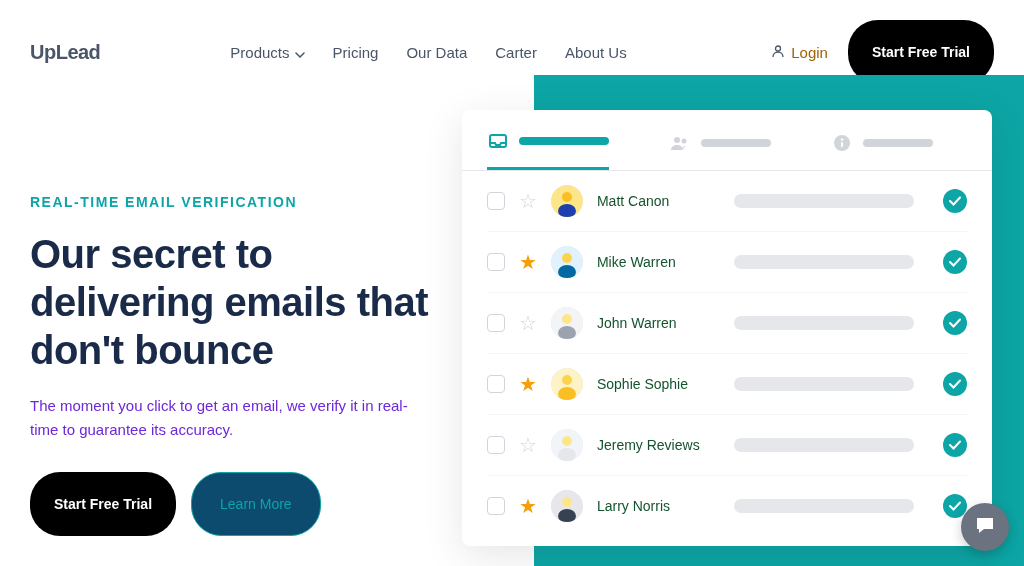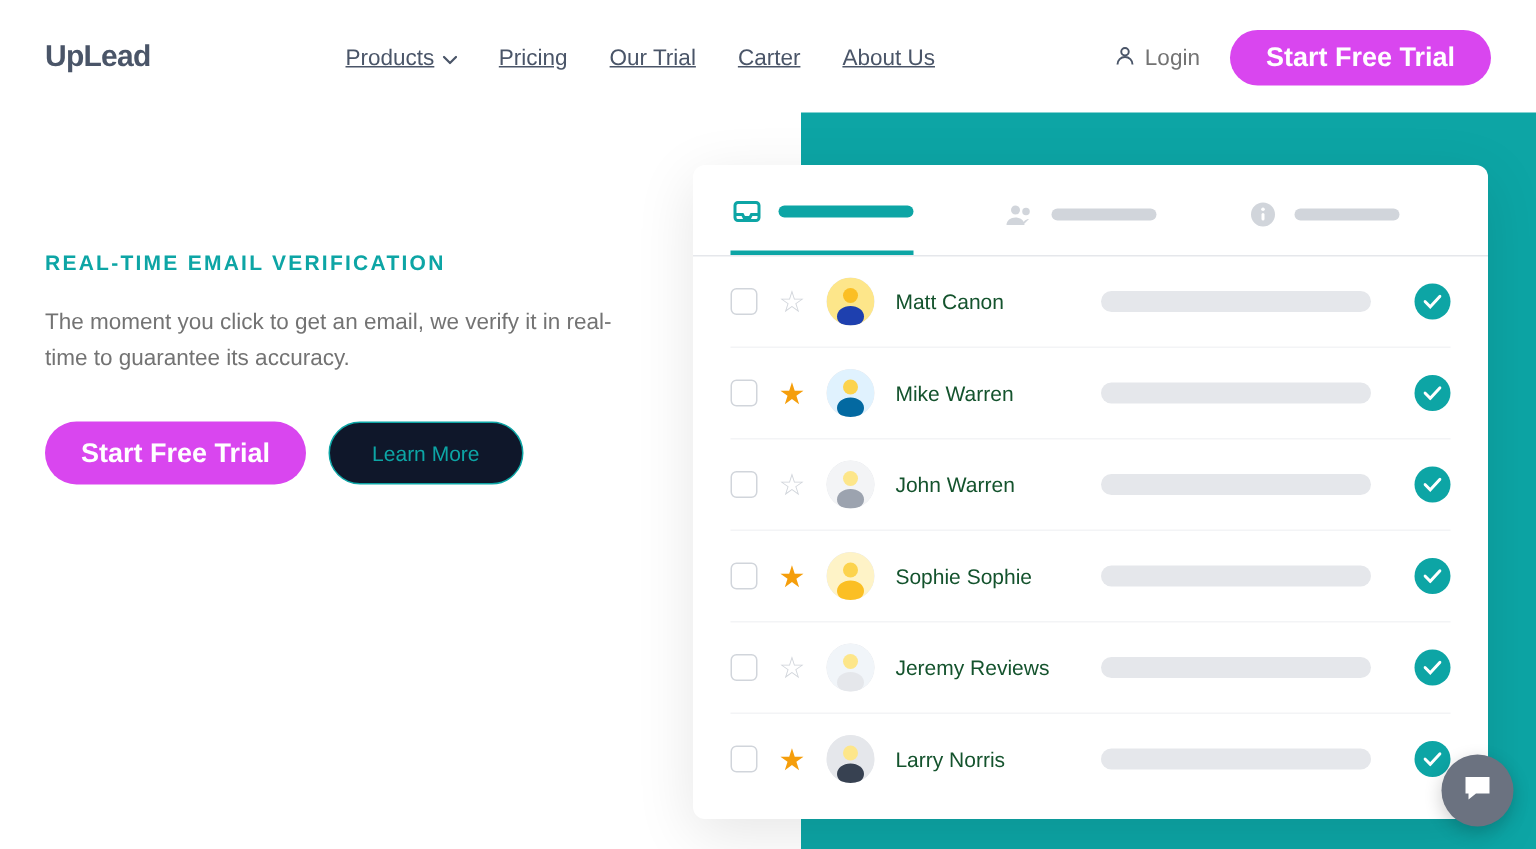--- a/index.html
+++ b/index.html
@@ -1,32 +1,32 @@
 <!DOCTYPE html>
 <html><head>
   <meta charset="utf-8">
   <style>
     * { margin: 0; padding: 0; box-sizing: border-box; }
     body { font-family: -apple-system, BlinkMacSystemFont, 'Segoe UI', sans-serif; background: #fff; width: 1024px; height: 566px; overflow: hidden; position: relative; }
     
     .header { display: flex; align-items: center; padding: 20px 30px; }
     .logo { font-size: 20px; font-weight: 600; color: #4a5568; letter-spacing: -0.5px; }
     .nav { display: flex; gap: 28px; margin-left: 130px; }
-    .nav-item { color: #4a5568; font-size: 15px; cursor: pointer; display: flex; align-items: center; gap: 5px; text-decoration: underline; }
+    .nav-item { color: #4a5568; font-size: 15px; cursor: pointer; display: flex; align-items: center; gap: 5px; }
     .header-right { margin-left: auto; display: flex; align-items: center; gap: 20px; }
-    .login { display: flex; align-items: center; gap: 6px; color: #737373; font-size: 15px; cursor: pointer; justify-content: flex-end; }
-    .btn-primary { background: #d946ef; color: #fff; padding: 8px 24px; border-radius: 30px; font-size: 18px; font-weight: 600; border: none; cursor: pointer; }
+    .login { display: flex; align-items: center; gap: 6px; color: #a16207; font-size: 15px; cursor: pointer; justify-content: flex-end; }
+    .btn-primary { background: #000000; color: #fff; padding: 24px 24px; border-radius: 30px; font-size: 14px; font-weight: 600; border: none; cursor: pointer; }
     
     .hero { display: flex; padding: 30px 0 0 30px; position: relative; }
     .hero-left { width: 410px; padding-top: 60px; }
     .eyebrow { color: #0da5a5; font-size: 14px; font-weight: 600; letter-spacing: 1.5px; margin-bottom: 20px; }
     .headline { color: #1a2b4a; font-size: 40px; font-weight: 700; line-height: 1.2; margin-bottom: 20px; letter-spacing: -0.5px; }
-    .subheadline { color: #737373; font-size: 15px; line-height: 1.6; margin-bottom: 30px; max-width: 380px; }
+    .subheadline { color: #6d28d9; font-size: 15px; line-height: 1.6; margin-bottom: 30px; max-width: 380px; }
     .hero-buttons { display: flex; gap: 15px; }
-    .btn-secondary { background: #0f172a; color: #0da5a5; padding: 12px 28px; border-radius: 30px; font-size: 14px; font-weight: 500; border: 1.5px solid #0da5a5; cursor: pointer; }
+    .btn-secondary { background: #0c4a6e; color: #0da5a5; padding: 12px 28px; border-radius: 30px; font-size: 14px; font-weight: 500; border: 1.5px solid #0da5a5; cursor: pointer; }
     
     .teal-bg { position: absolute; right: 0; top: 75px; width: 490px; height: 491px; background: #0da5a5; z-index: 0; }
     
     .card { position: absolute; right: 32px; top: 110px; width: 530px; background: #fff; border-radius: 8px; box-shadow: 0 10px 40px rgba(0,0,0,0.1); z-index: 1; padding-bottom: 10px; }
     
     .tabs { display: flex; padding: 20px 25px 0; border-bottom: 1px solid #e5e7eb; gap: 60px; }
     .tab { display: flex; align-items: center; gap: 10px; padding-bottom: 15px; }
     .tab.active { border-bottom: 3px solid #0da5a5; }
     .tab-icon { width: 22px; height: 22px; display: flex; align-items: center; justify-content: center; }
     .tab-line { height: 8px; border-radius: 4px; background: #d1d5db; }
@@ -54,21 +54,21 @@
   <nav class="nav">
     <div class="nav-item">
       <span>Products</span>
       <span>
         <svg width="10" height="6" viewBox="0 0 10 6">
             <path d="M1 1l4 4 4-4" stroke="#4a5568" stroke-width="1.5" fill="none" stroke-linecap="round"></path>
           </svg>
       </span>
     </div>
     <div class="nav-item">Pricing</div>
-    <div class="nav-item">Our Trial</div>
+    <div class="nav-item">Our Data</div>
     <div class="nav-item">Carter</div>
     <div class="nav-item">About Us</div>
   </nav>
   <div class="header-right">
     <div class="login">
       <span>
         <svg width="14" height="14" viewBox="0 0 14 14">
             <circle cx="7" cy="4.5" r="2.5" stroke="#4a5568" stroke-width="1.3" fill="none"></circle>
             <path d="M2 13c0-2.8 2.2-5 5-5s5 2.2 5 5" stroke="#4a5568" stroke-width="1.3" fill="none"></path>
           </svg>
@@ -77,20 +77,21 @@
     </div>
     <button class="btn-primary">Start Free Trial</button>
   </div>
 </div>
 
 <div class="teal-bg"></div>
 
 <div class="hero">
   <div class="hero-left">
     <div class="eyebrow">REAL-TIME EMAIL VERIFICATION</div>
+    <h1 class="headline">Our secret to delivering emails that don't bounce</h1>
     <p class="subheadline">The moment you click to get an email, we verify it in real-time to guarantee its accuracy.</p>
     <div class="hero-buttons">
       <button class="btn-primary">Start Free Trial</button>
       <button class="btn-secondary">Learn More</button>
     </div>
   </div>
 </div>
 
 <div class="card">
   <div class="tabs">

